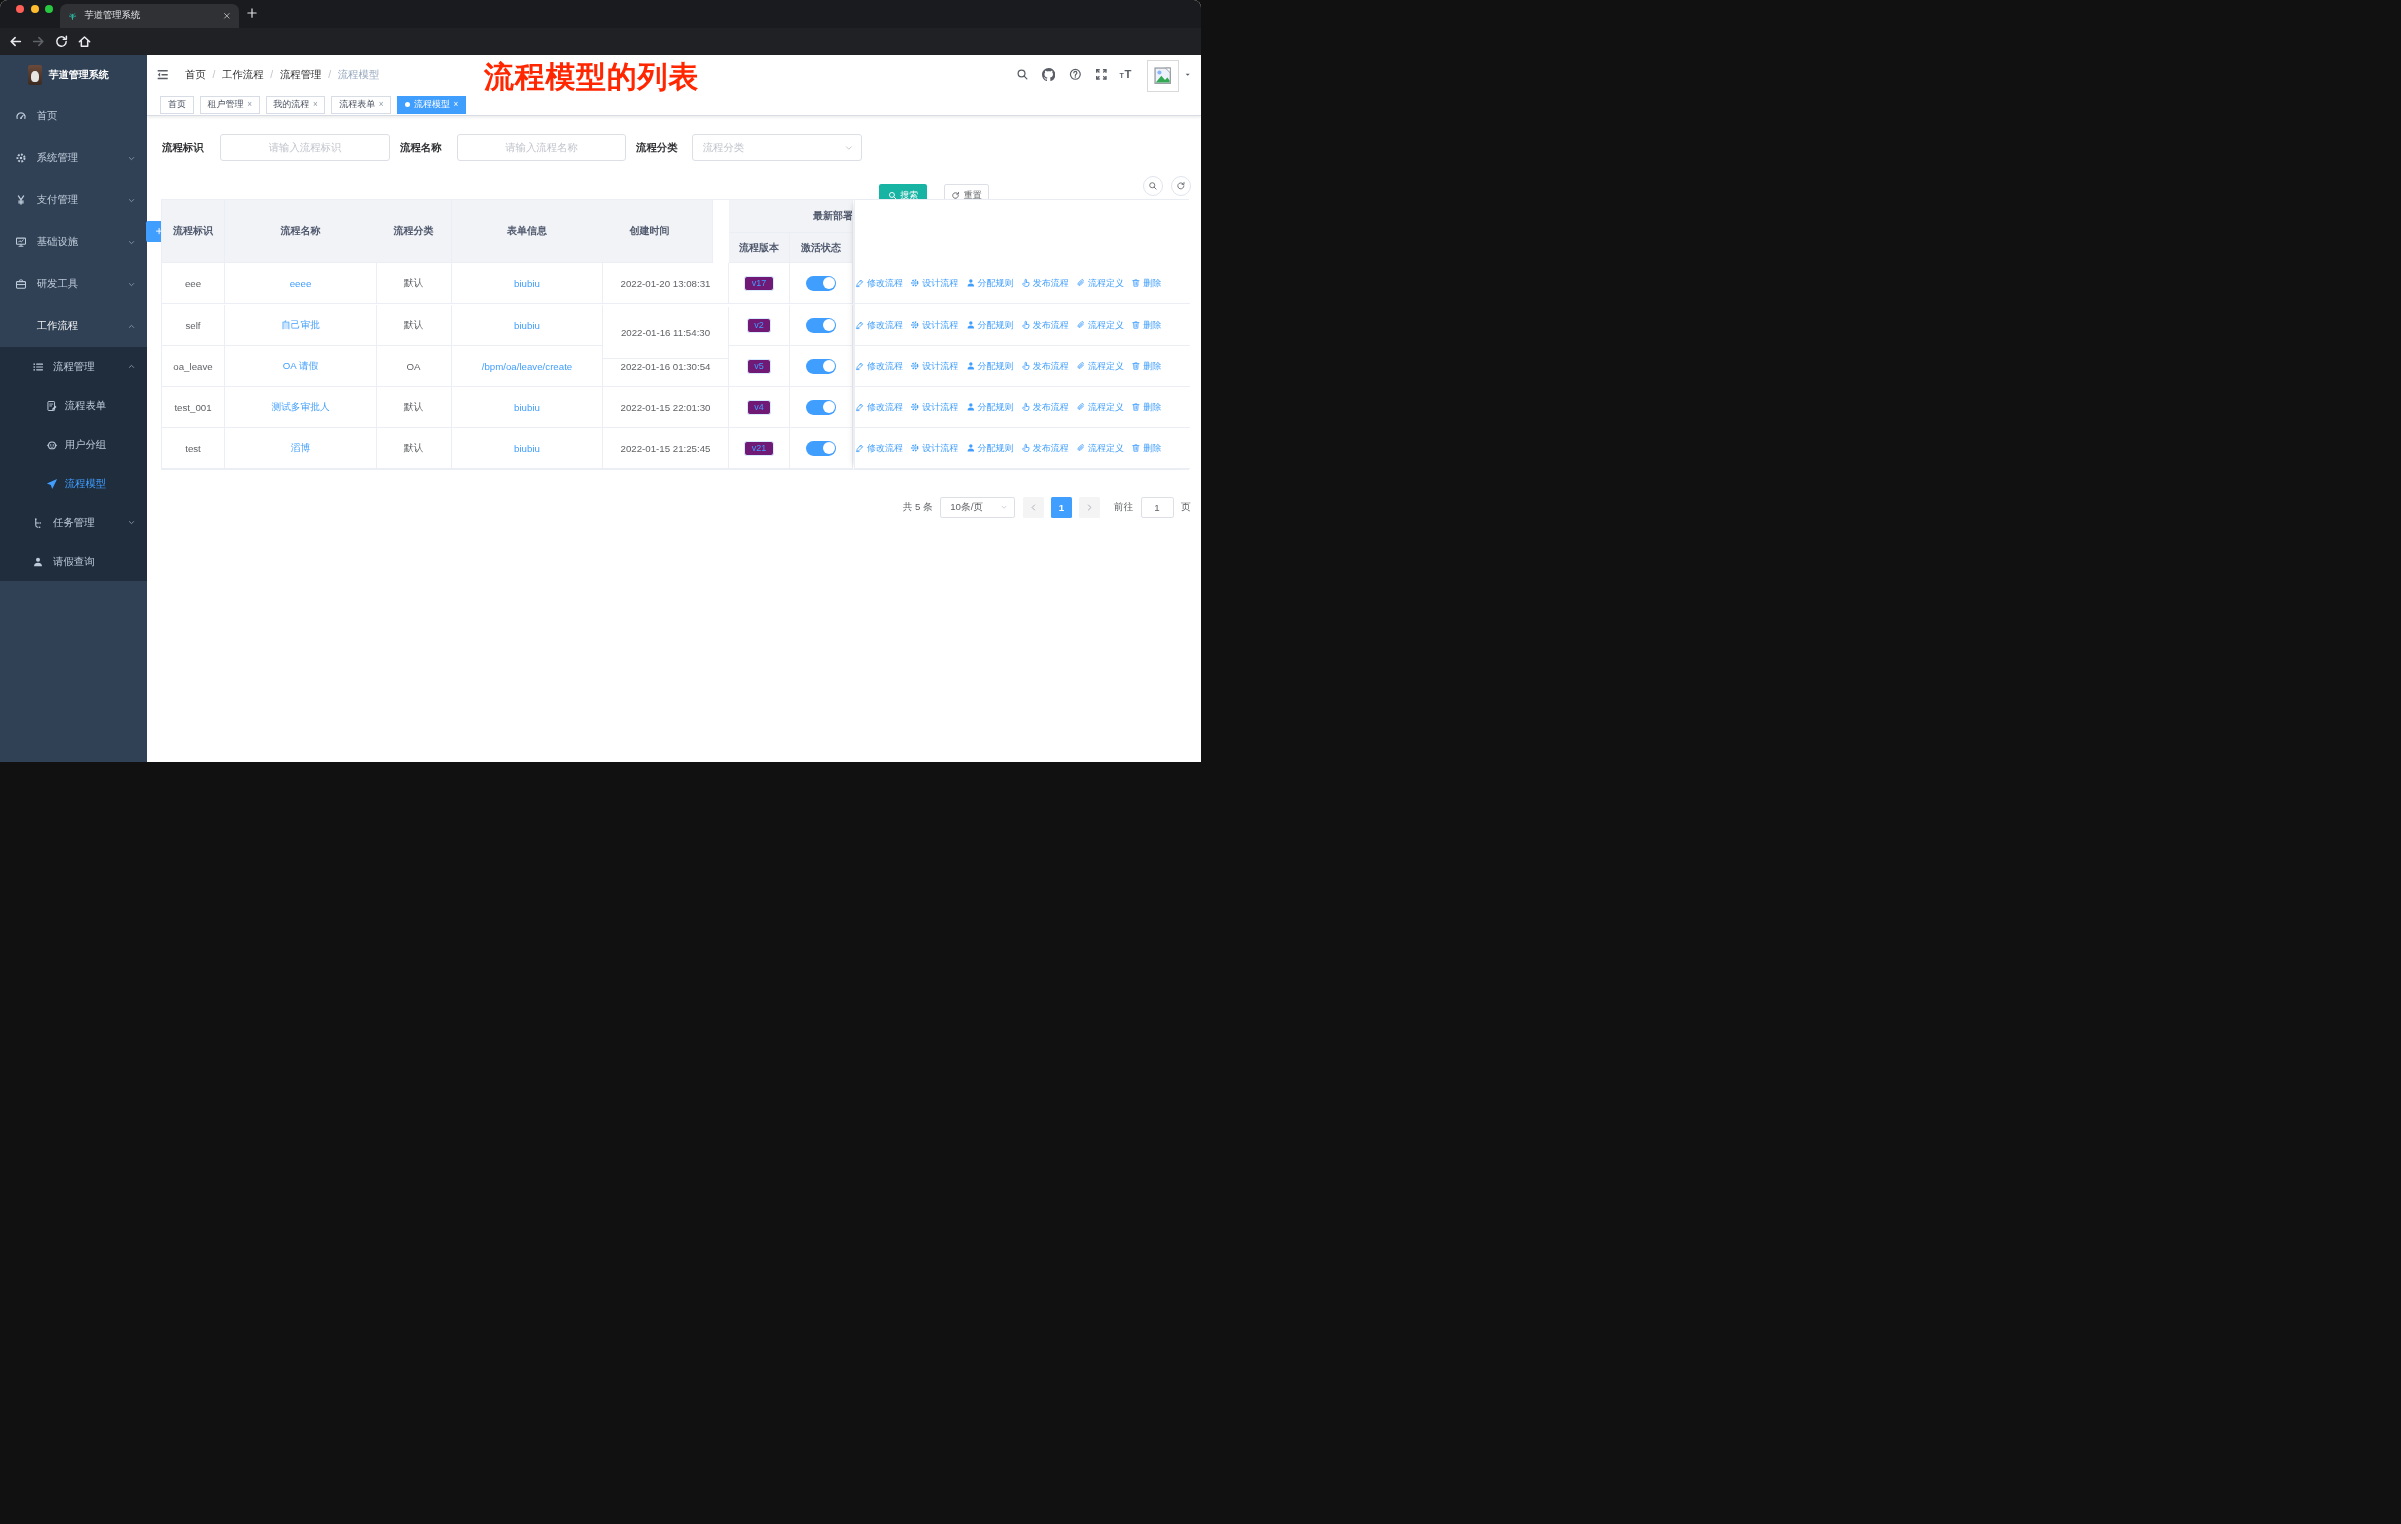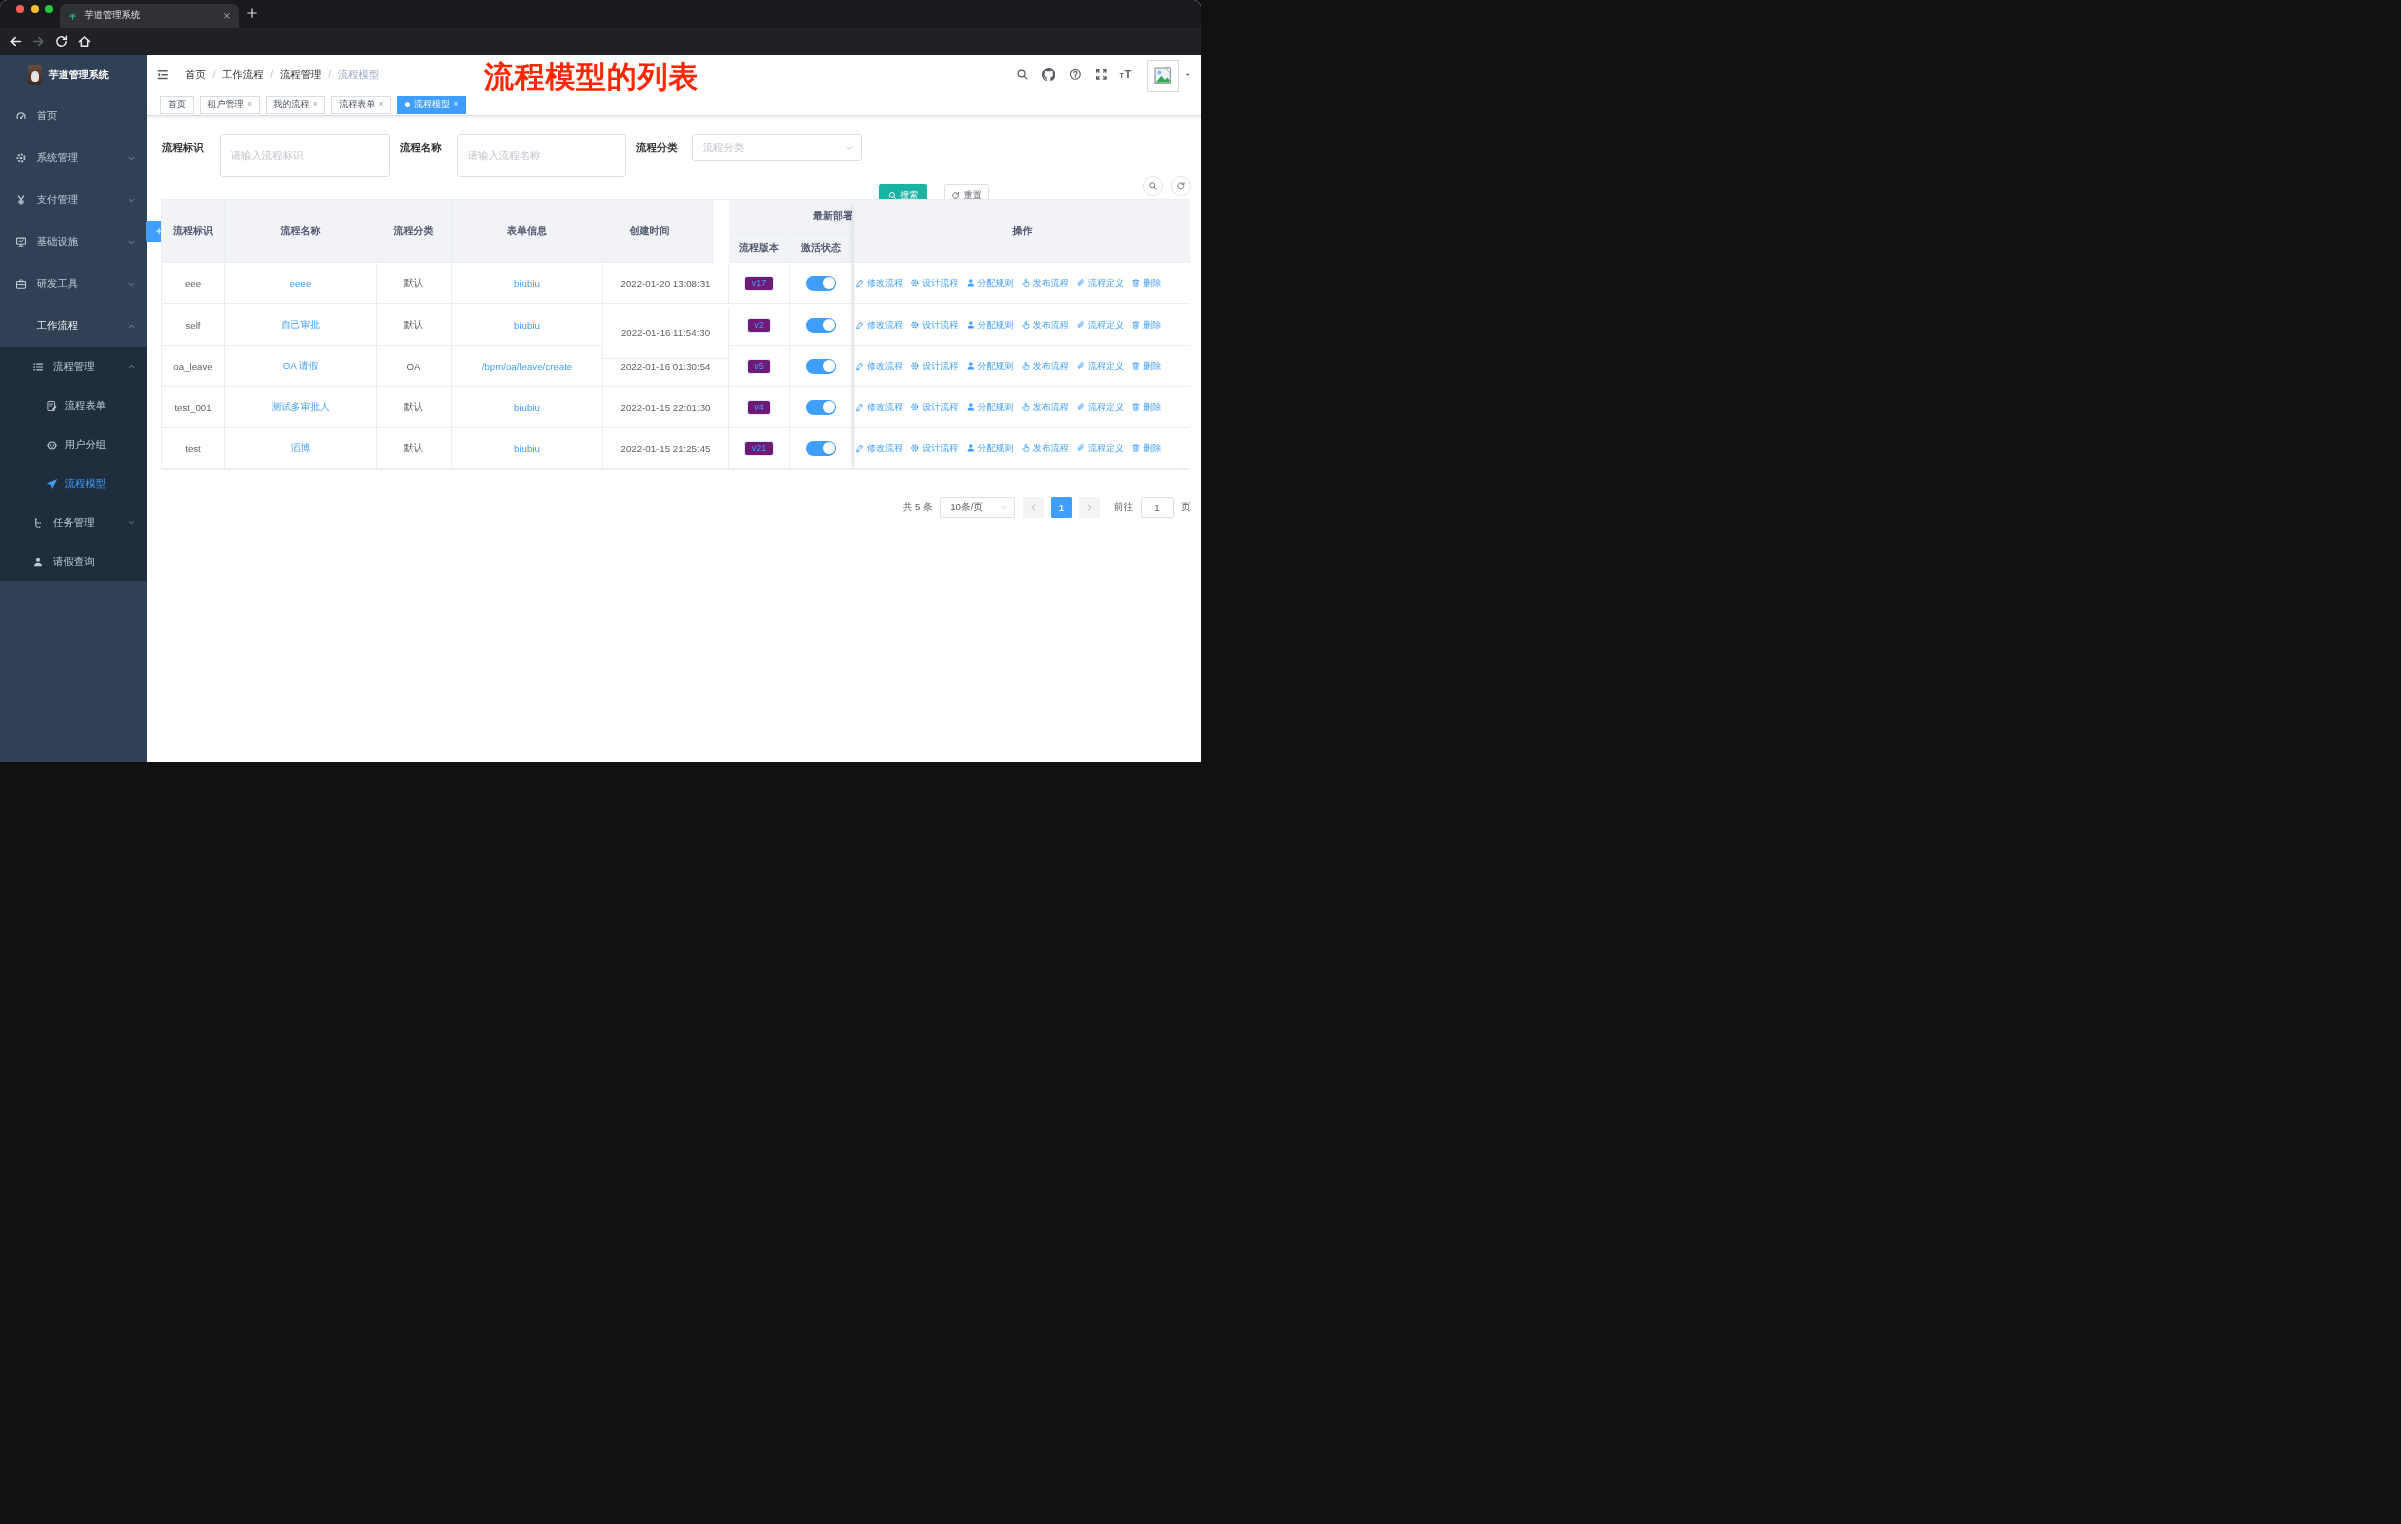--- a/index.html
+++ b/index.html
@@ -42,21 +42,21 @@
   .annotation{position:absolute;left:337px;top:1.5px;font-size:30px;font-weight:700;color:#ff2600;letter-spacing:0.7px;white-space:nowrap;}
   
   .tagsbar{position:absolute;left:147px;top:94px;right:0;height:22px;background:#fff;border-bottom:0.7px solid #d8dce5;box-shadow:0 1.5px 3px rgba(0,0,0,.08);display:flex;align-items:center;gap:6px;padding-left:13.4px;box-sizing:border-box;}
   .tag{height:18px;display:flex;align-items:center;gap:3.7px;padding:0 6.7px;border:0.7px solid #d8dce5;background:#fff;color:#495060;font-size:9px;cursor:pointer;box-sizing:border-box;}
   .tag .x{font-size:8.2px;color:#8f9aa8;}
   .tag.on{background:#409eff;border-color:#409eff;color:#fff;}
   .tag.on .dot{width:5.2px;height:5.2px;border-radius:50%;background:#fff;}
   .tag.on .x{color:#fff;}
   
   .flabel{position:absolute;top:141px;font-size:10.4px;font-weight:700;color:#303133;}
-  .finput{position:absolute;top:134px;height:43px;border:0.7px solid #dcdfe6;border-radius:3px;box-sizing:border-box;font-size:10.4px;color:#606266;padding:0 9.7px;outline:none;font-family:inherit;}
+  .finput{position:absolute;top:134px;height:27px;border:0.7px solid #dcdfe6;border-radius:3px;box-sizing:border-box;font-size:10.4px;color:#606266;padding:0 9.7px;outline:none;font-family:inherit;text-align:center;}
   .finput::placeholder{color:#c0c4cc;}
   .fselect{position:absolute;top:134px;height:27px;border:0.7px solid #dcdfe6;border-radius:3px;box-sizing:border-box;display:flex;align-items:center;justify-content:space-between;padding:0 7.4px 0 9.7px;font-size:10.4px;color:#c0c4cc;background:#fff;cursor:pointer;}
   .btn{position:absolute;height:22px;border-radius:2.2px;display:flex;align-items:center;justify-content:center;gap:3.7px;font-size:9px;cursor:pointer;box-sizing:border-box;margin-top:48px;}
   .btn-search{left:879px;top:136px;width:48px;background:#17b3a3;color:#fff;}
   .btn-reset{left:944px;top:136px;width:45px;background:#fff;border:0.7px solid #dcdfe6;color:#606266;}
   .btn-create{left:146px;top:173px;width:66px;height:21px;background:#409eff;color:#fff;}
   .btn-import{left:236px;top:173px;width:71px;height:21px;background:#909399;color:#fff;}
   .circlebtn{position:absolute;top:176px;width:20px;height:20px;border-radius:50%;border:0.7px solid #dfe4ed;background:#fff;display:flex;align-items:center;justify-content:center;color:#606266;cursor:pointer;box-sizing:border-box;}
   
   .table-wrap{position:absolute;left:161px;top:199px;width:1028px;height:271px;border:0.7px solid #ebeef5;box-sizing:border-box;background:#fff;}
@@ -531,21 +531,20 @@
         <span class="tlink">biubiu</span>
       </div>
       <div class="tcell" style="left:441px;top:228px;width:126px;height:41px">2022-01-15 21:25:45</div>
       <div class="tcell" style="left:567px;top:228px;width:61px;height:41px">
         <span class="vtag">v21</span>
       </div>
       <div class="tcell" style="left:628px;top:228px;width:63px;height:41px">
         <span class="toggle"></span>
       </div>
       <div class="fixedcol" style="">
-        <div class="fixedhead" style="">操作</div>
         <div class="actrow" style="top:63px;height:41px">
           <div class="actlink" style="">
             <svg width="9.7" height="9.7" viewBox="0 0 16 16">
               <path d="M9.7 3.3l3 3L6.3 12.7l-3.5.9.9-3.4 6-6.9z" fill="none" stroke="#409eff" stroke-width="1.3" stroke-linejoin="round"></path>
               <path d="M8.4 4.6l3 3" stroke="#409eff" stroke-width="1.3"></path>
               <path d="M2.6 14.2h4.2" stroke="#409eff" stroke-width="1.3" stroke-linecap="round"></path>
             </svg>
             <span>修改流程</span>
           </div>
           <div class="actlink" style="">

